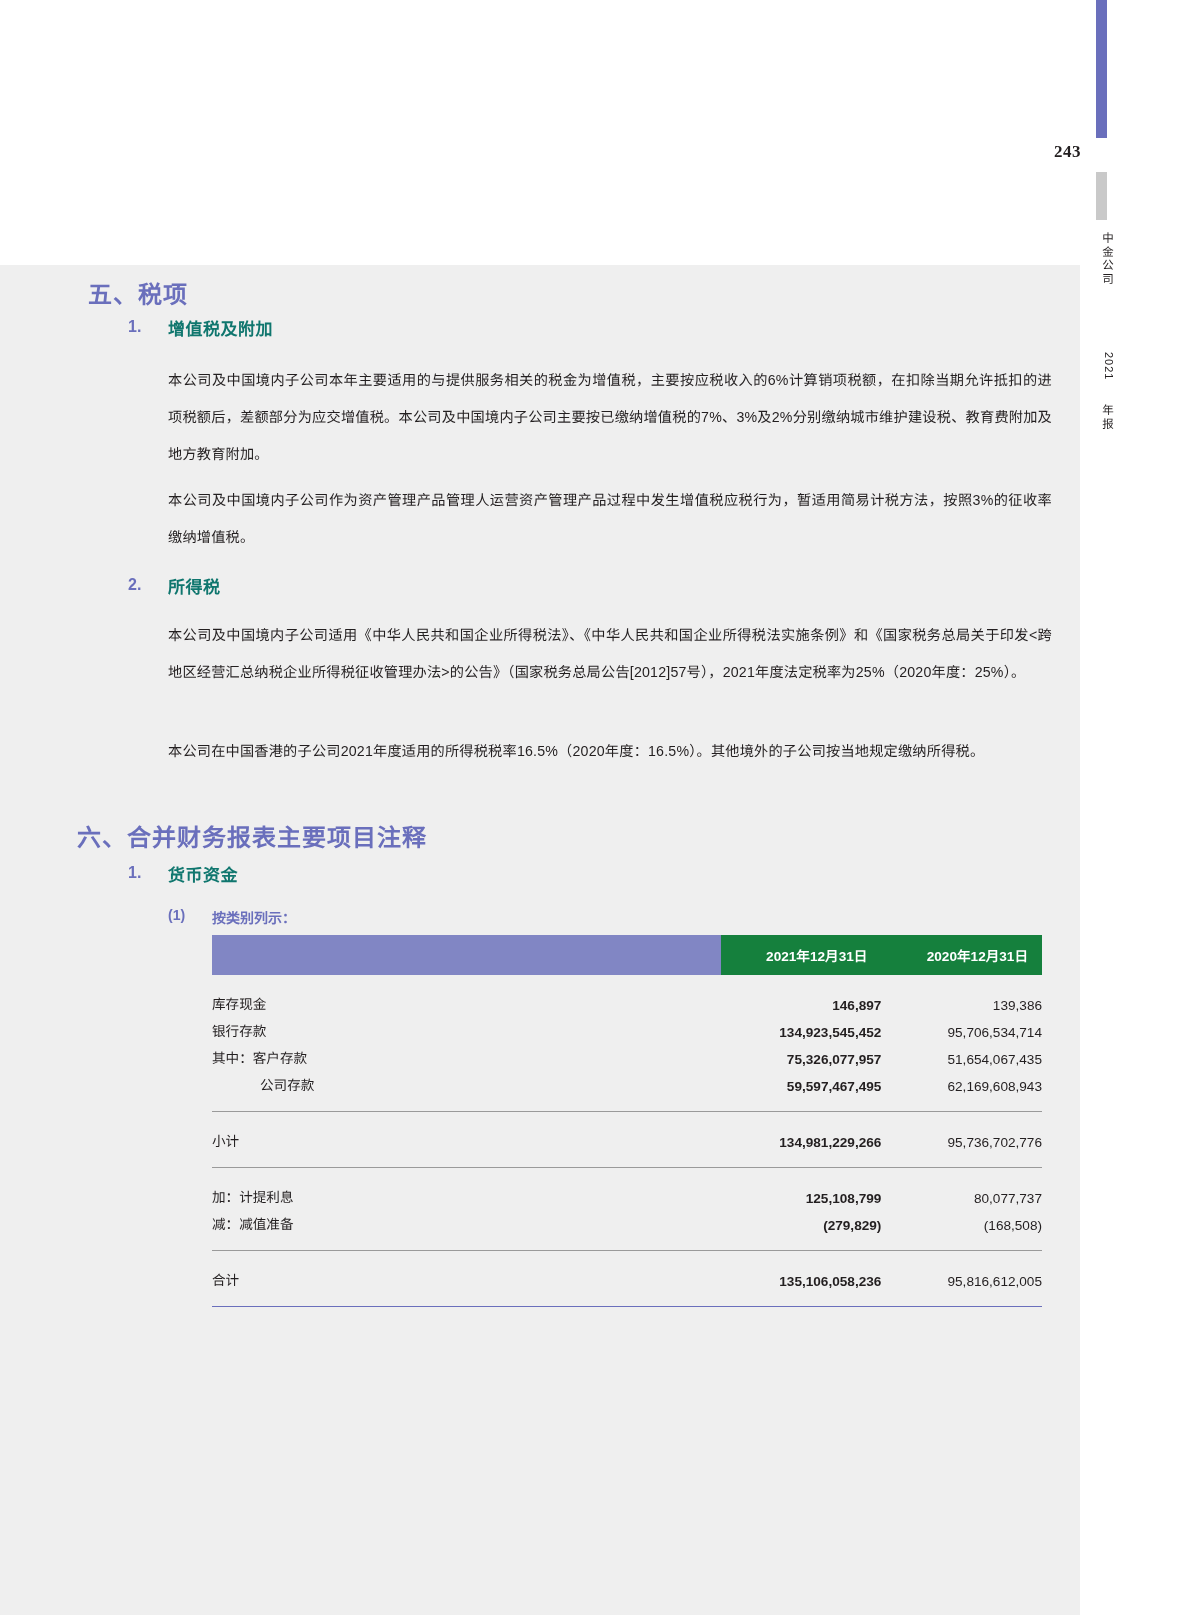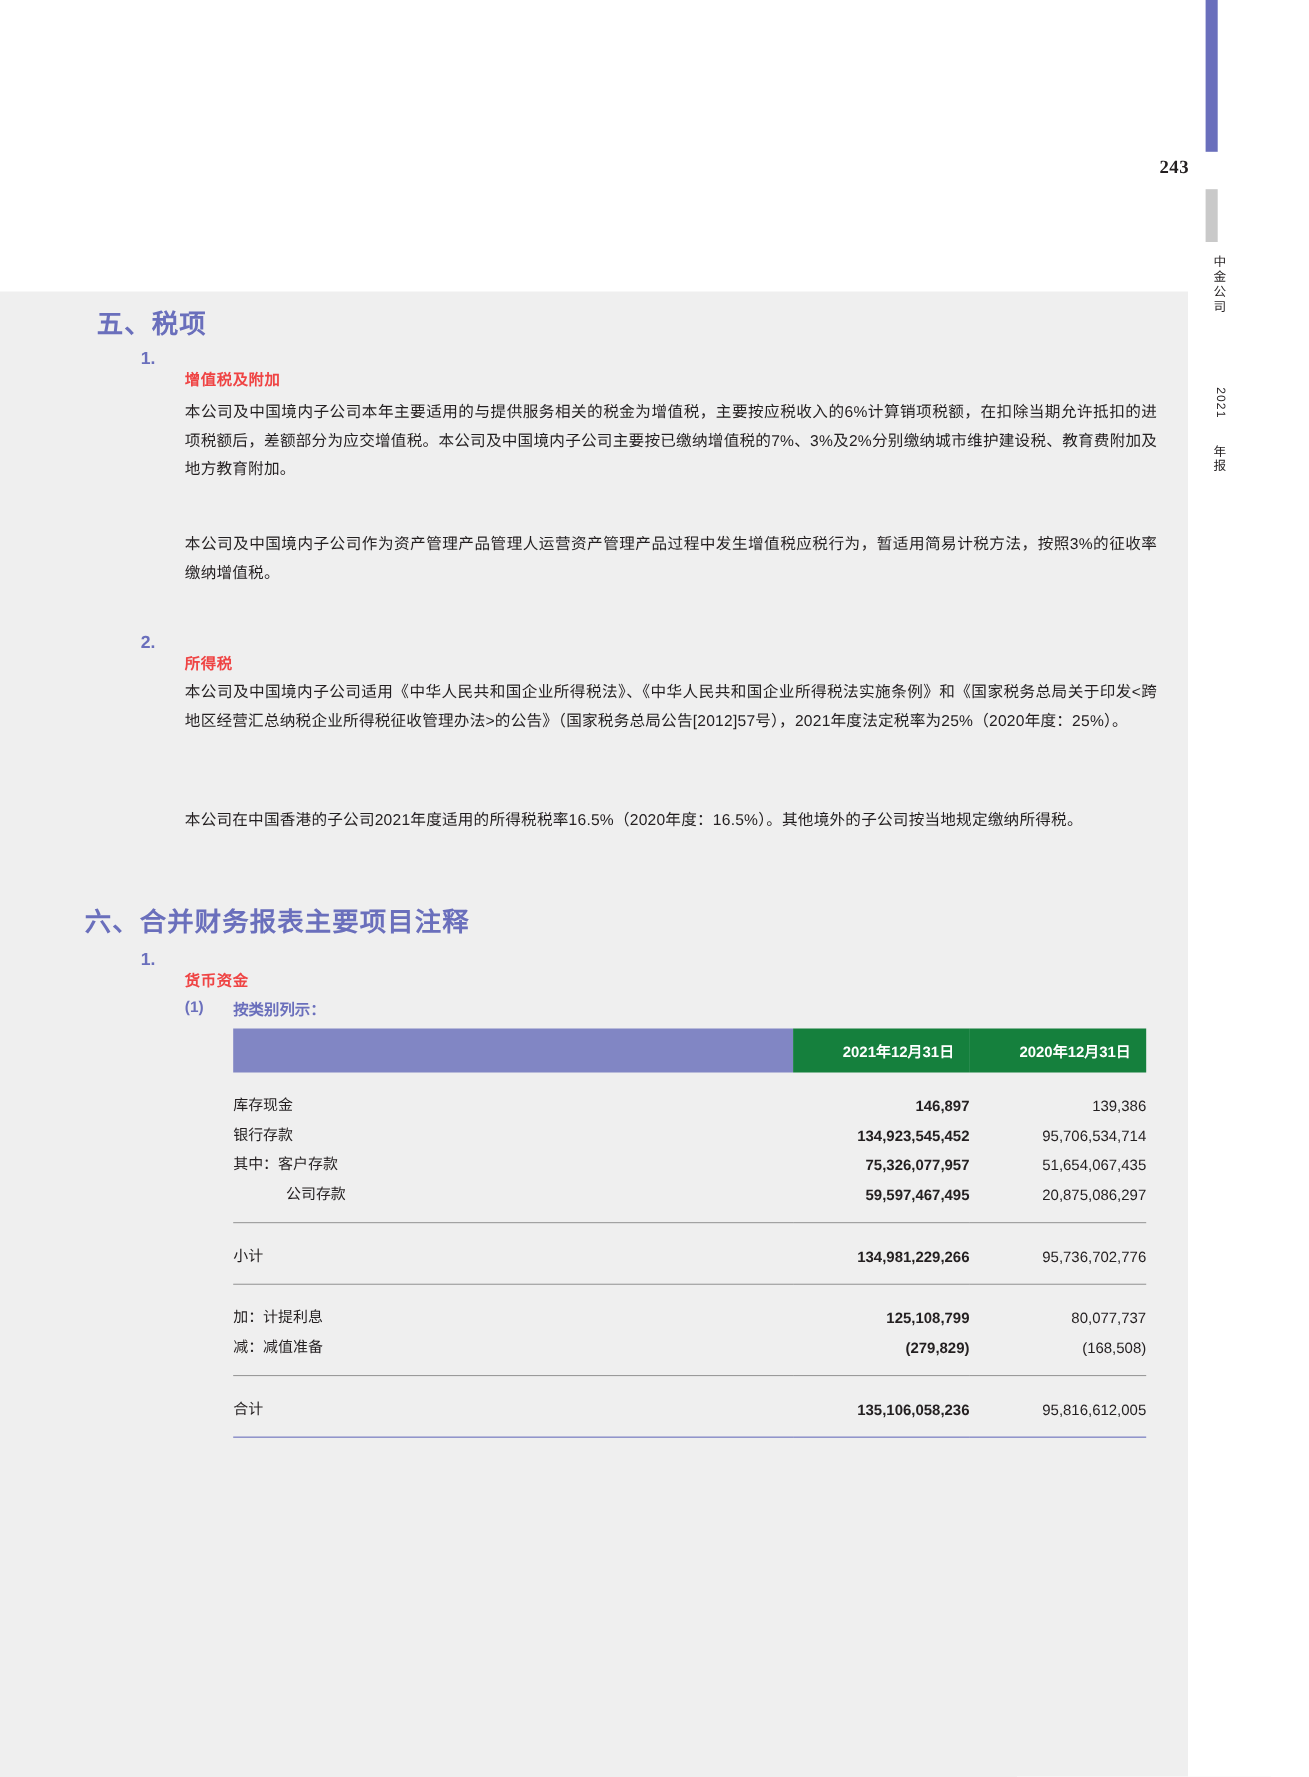--- a/index.html
+++ b/index.html
@@ -113,30 +113,29 @@
   }
   .h2-num {
     position: absolute;
     font-size: 16px;
     font-weight: bold;
     color: #6a6fbc;
     font-family: "Liberation Sans", sans-serif;
   }
   .h2 {
     position: absolute;
-    font-size: 14px;
-    font-weight: bold;
-    color: #ef4444;
+    font-size: 17px;
+    font-weight: bold;
+    color: #0f766e;
     letter-spacing: .5px;
-    margin-top: 19px;
   }
   .para {
     position: absolute;
     font-size: 14.2px;
-    line-height: 26px;
+    line-height: 37px;
     color: #231f20;
     text-align: justify;
     letter-spacing: .2px;
   }
   .sub-label {
     position: absolute;
     font-size: 14px;
     font-weight: bold;
     color: #6a6fbc;
   }
@@ -270,21 +269,21 @@
           <td class="num">95,706,534,714</td>
         </tr>
         <tr>
           <td class="label">其中：客户存款</td>
           <td class="num cur">75,326,077,957</td>
           <td class="num">51,654,067,435</td>
         </tr>
         <tr>
           <td class="label indent">公司存款</td>
           <td class="num cur">59,597,467,495</td>
-          <td class="num">20,875,086,297</td>
+          <td class="num">62,169,608,943</td>
         </tr>
 
         <tr class="spacer">
             <td></td>
             <td></td>
             <td></td>
           </tr>
         <tr class="rule">
             <td></td>
             <td></td>

